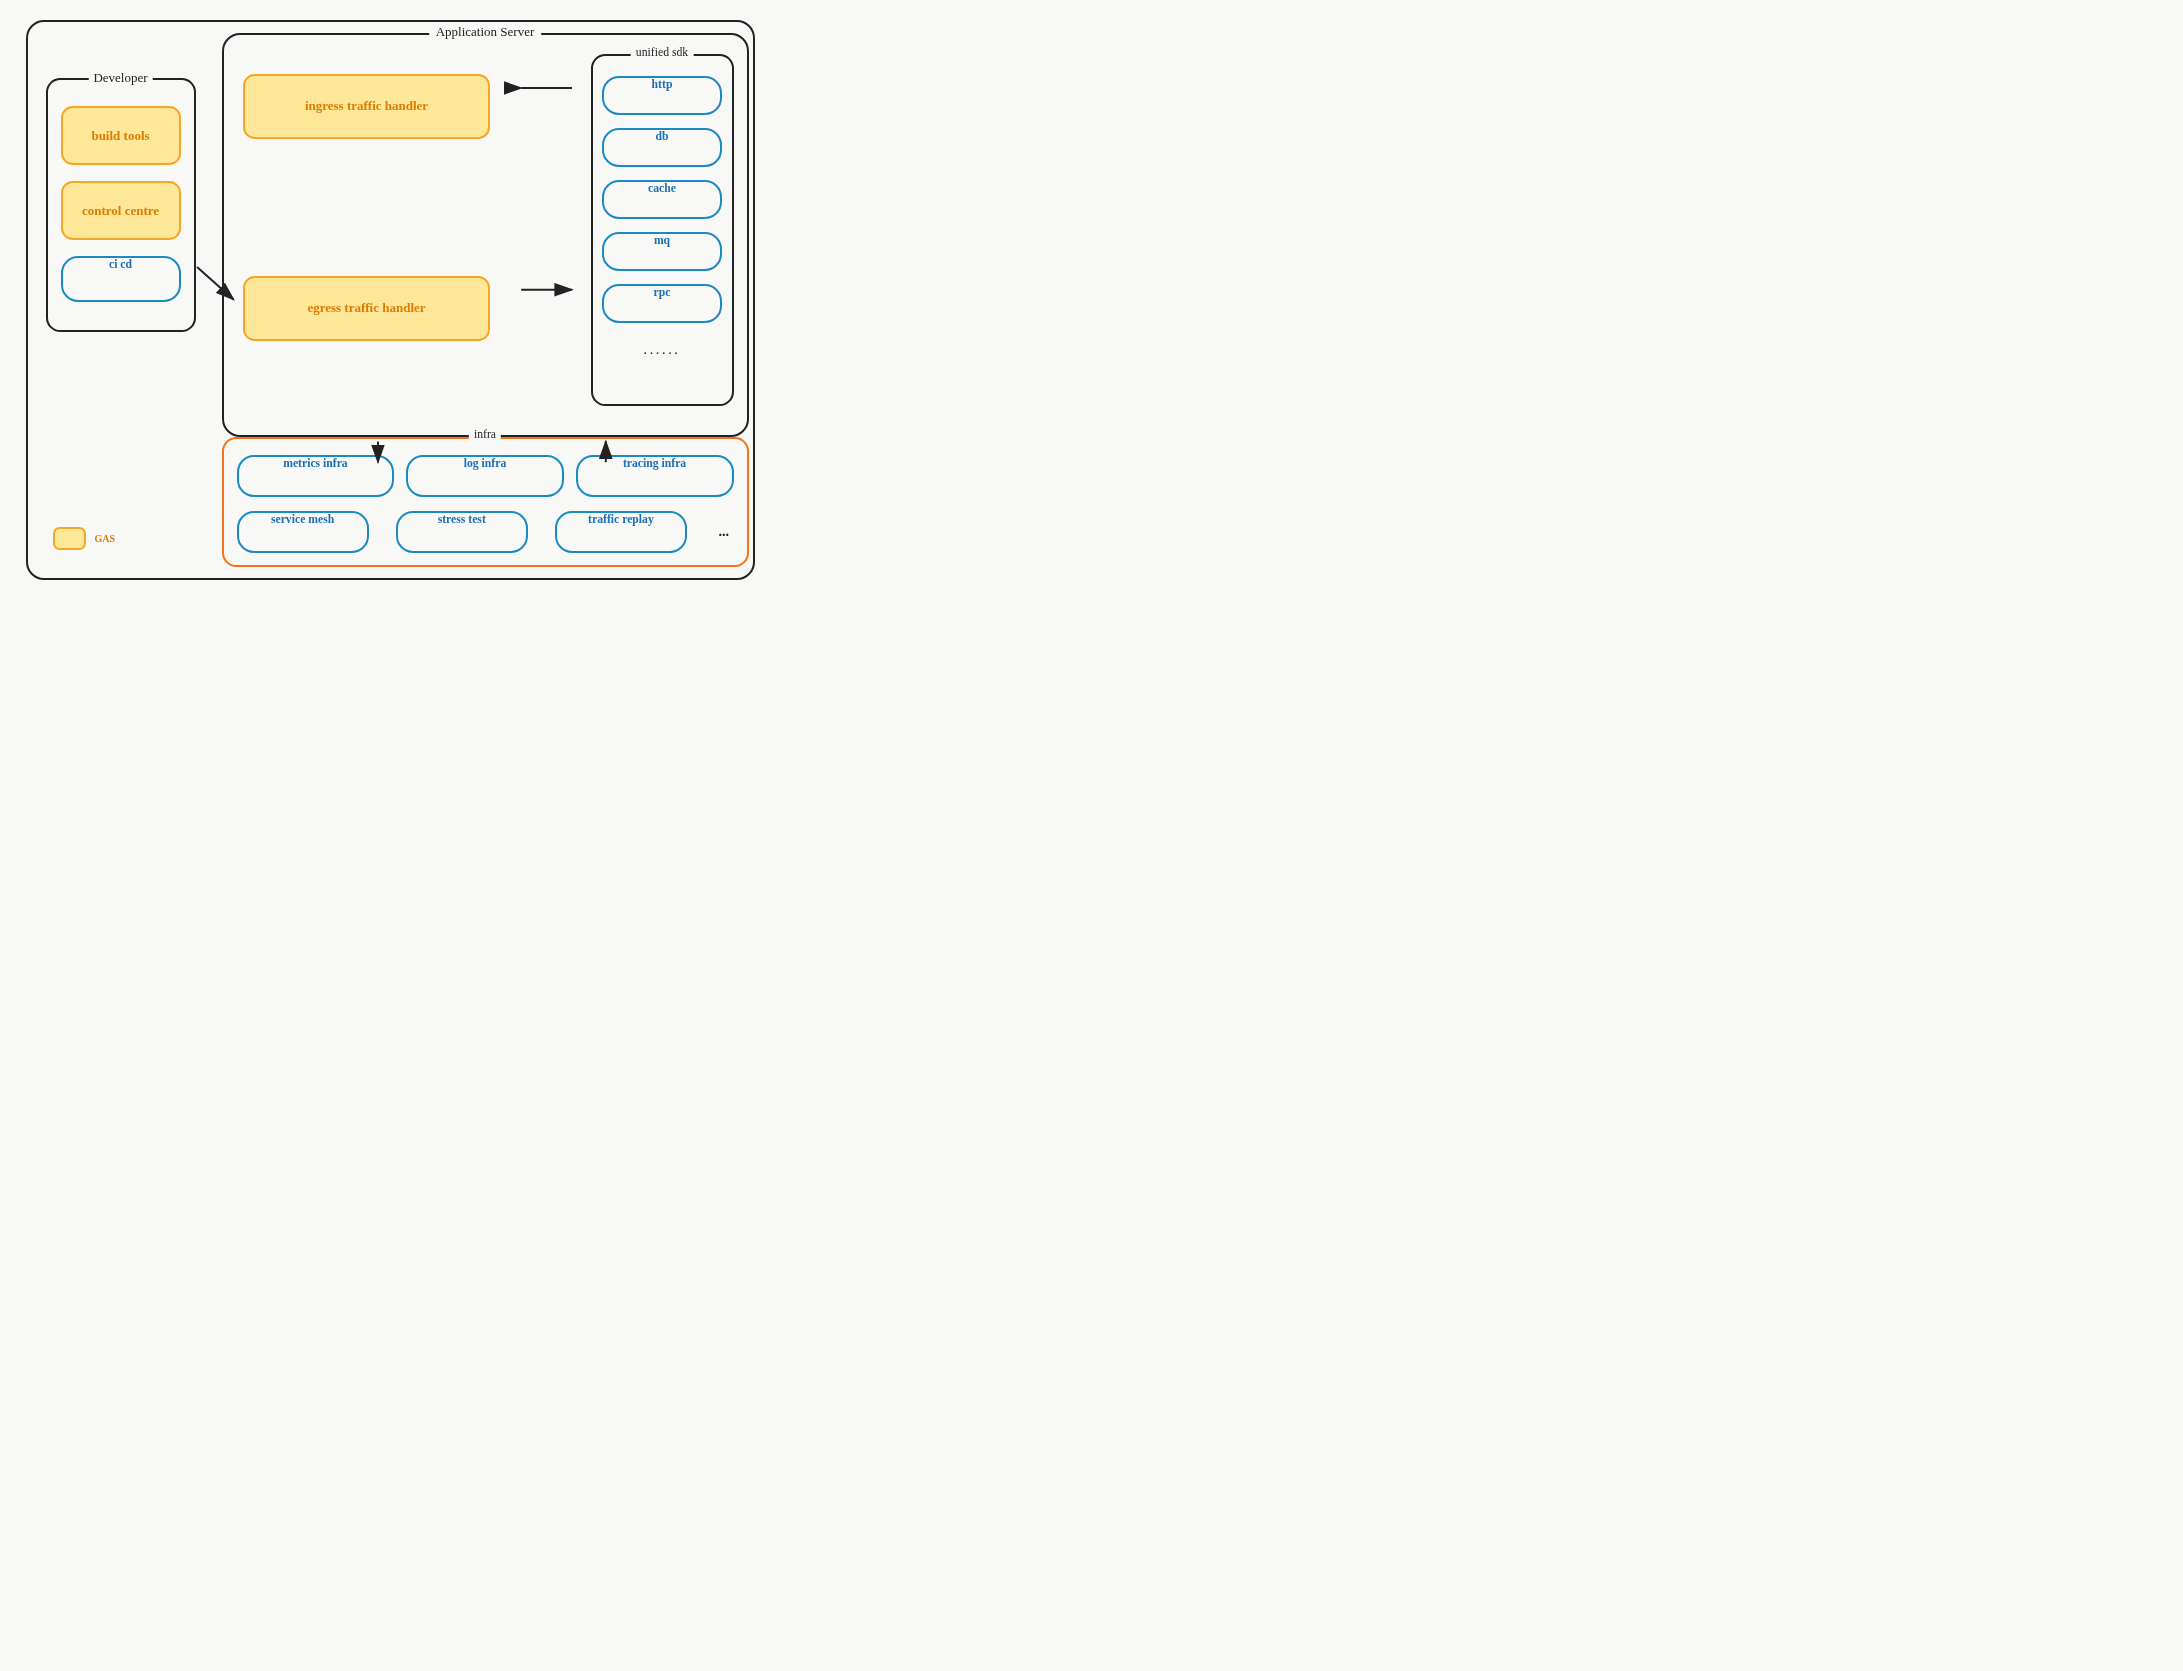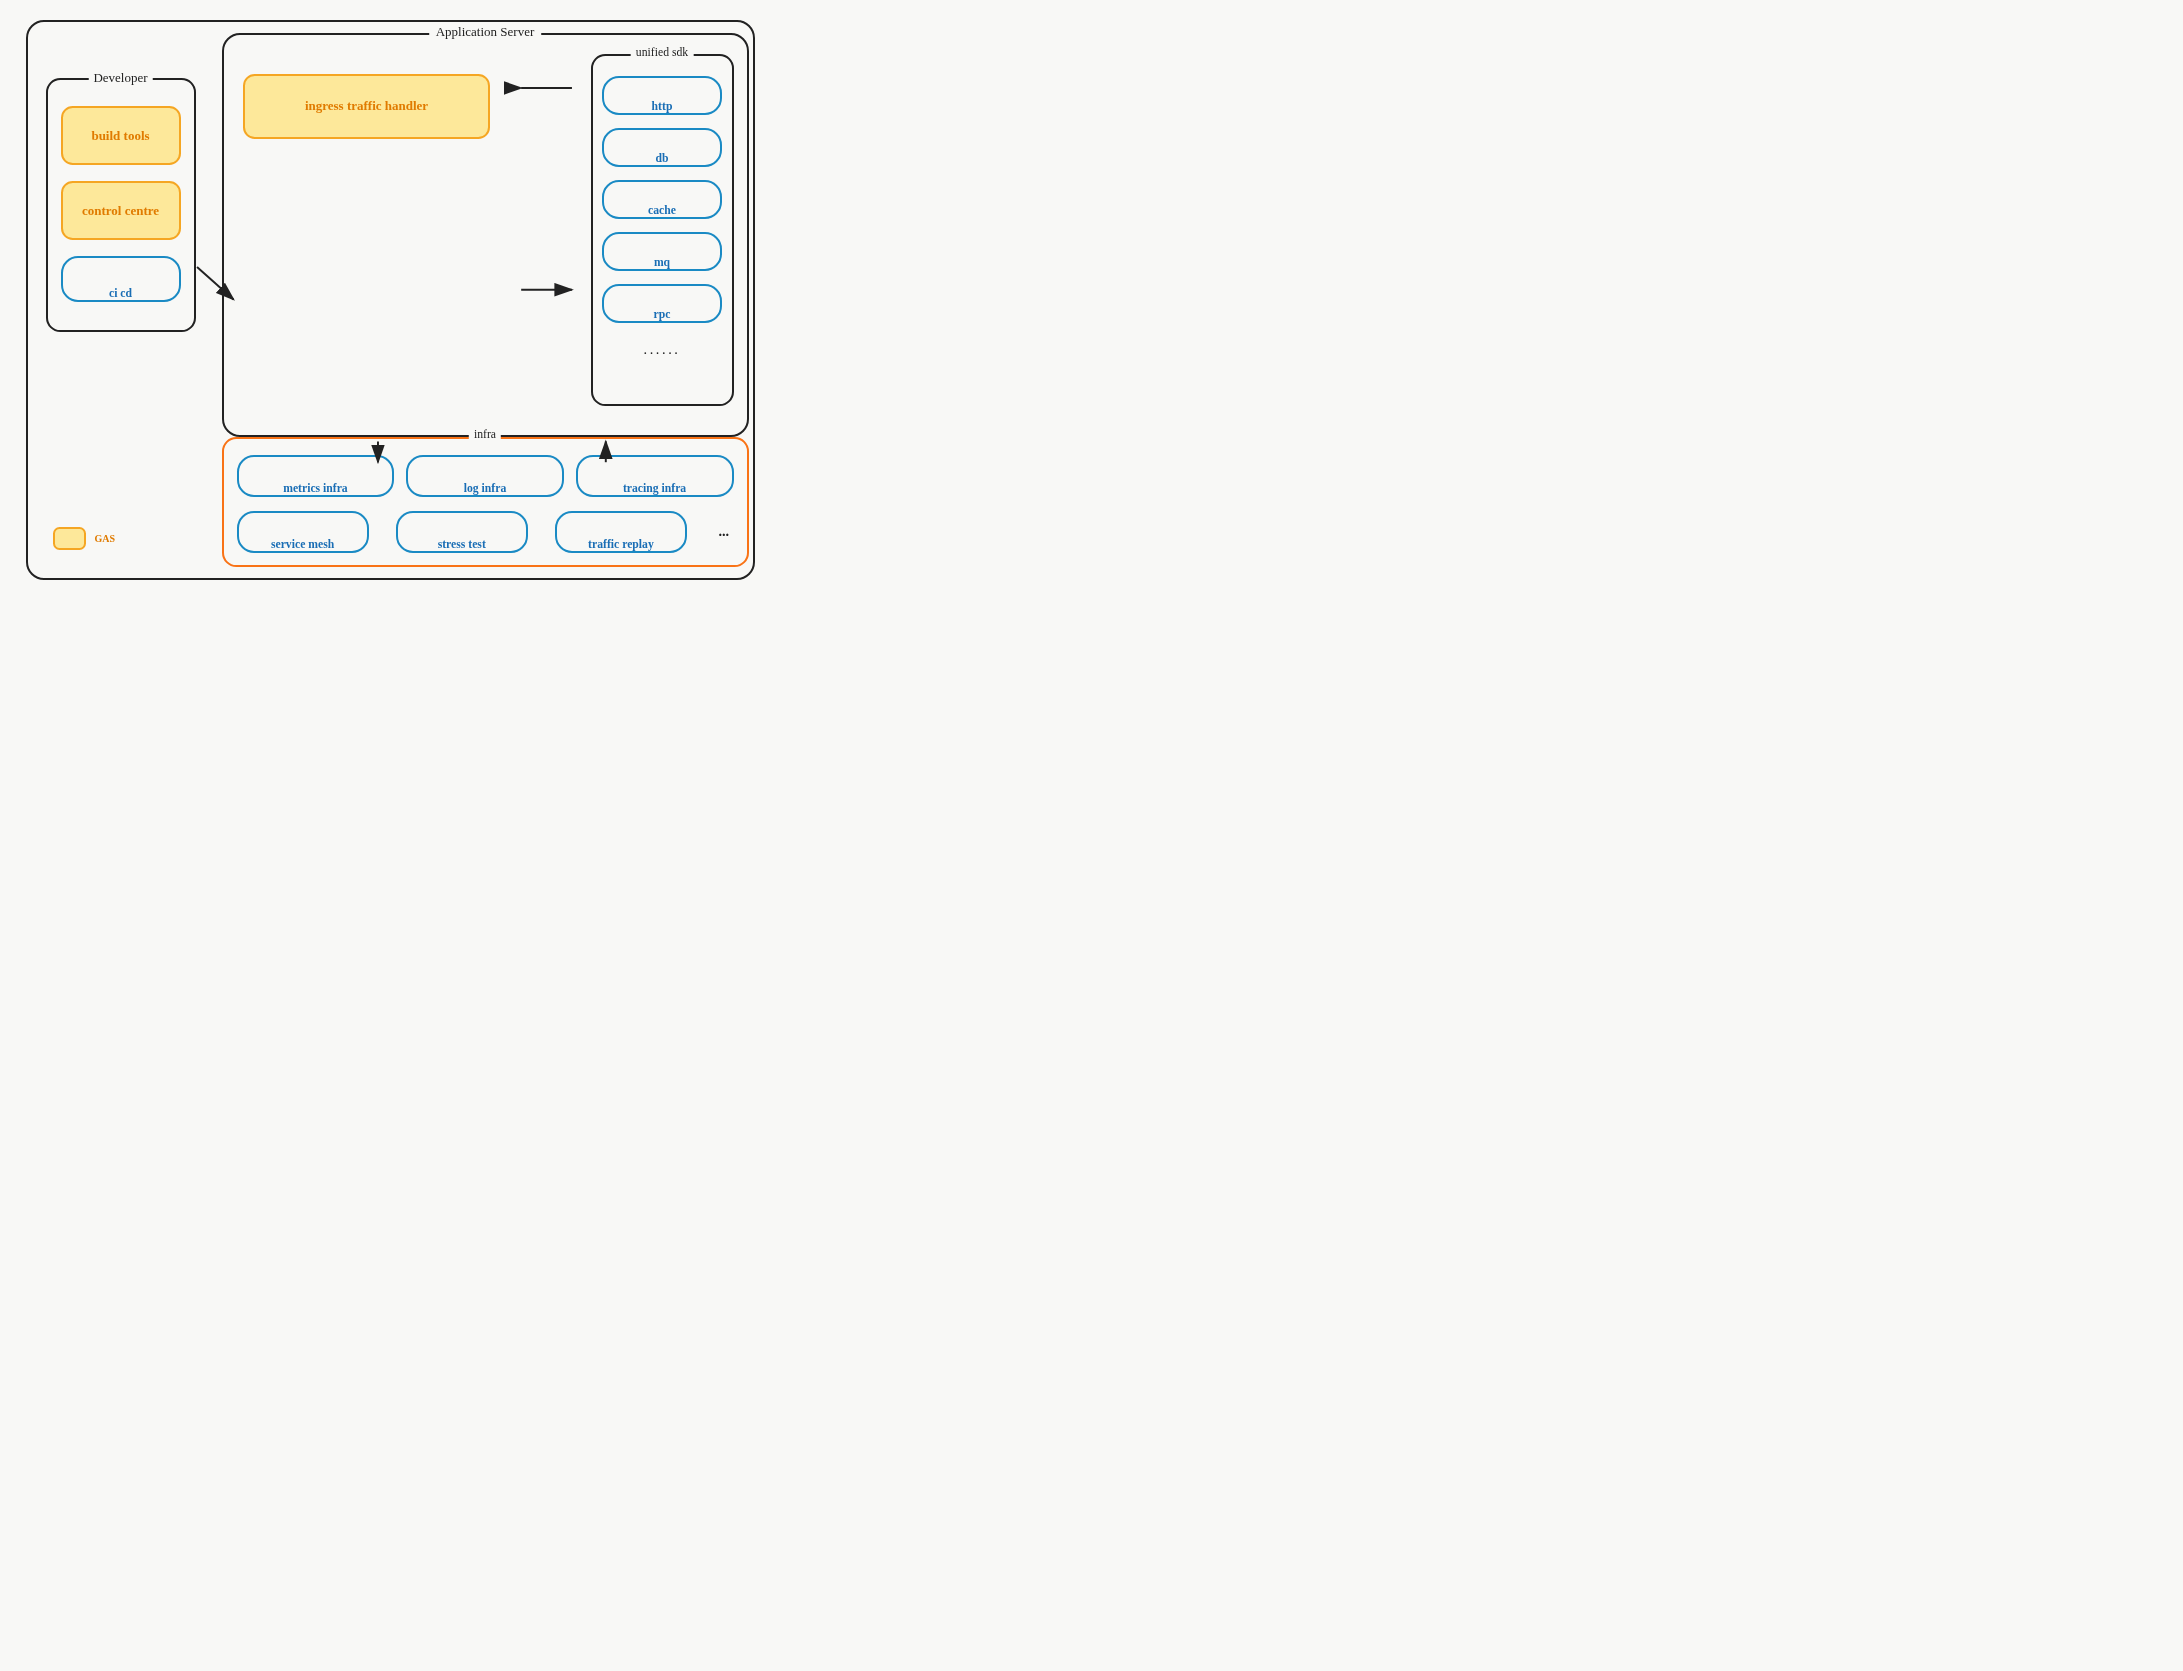--- a/index.html
+++ b/index.html
@@ -138,21 +138,21 @@
       font-weight: bold;
       text-align: center;
     }
 
     
     .box-blue {
       background: transparent;
       border: 2px solid #1a8ac4;
       border-radius: 17px;
       display: flex;
-      align-items: flex-end;
+      align-items: flex-start;
       justify-content: center;
       color: #1a6eb5;
       font-size: 11.7px;
       font-weight: bold;
       text-align: center;
     }
 
     
     .dev-build-tools {
       position: absolute;
@@ -307,20 +307,23 @@
   </div>
 
   <div class="app-server-box">
     <span class="app-server-label">Application Server</span>
 
     <div class="ingress-handler box-orange">
       <span>ingress traffic handler</span>
     </div>
 
 
+    <div class="egress-handler box-orange">
+      <span>egress traffic handler</span>
+    </div>
 
     <div class="unified-sdk-box">
       <span class="unified-sdk-label">unified sdk</span>
       <div class="sdk-http box-blue">
         <span>http</span>
       </div>
       <div class="sdk-db box-blue">
         <span>db</span>
       </div>
       <div class="sdk-cache box-blue">

